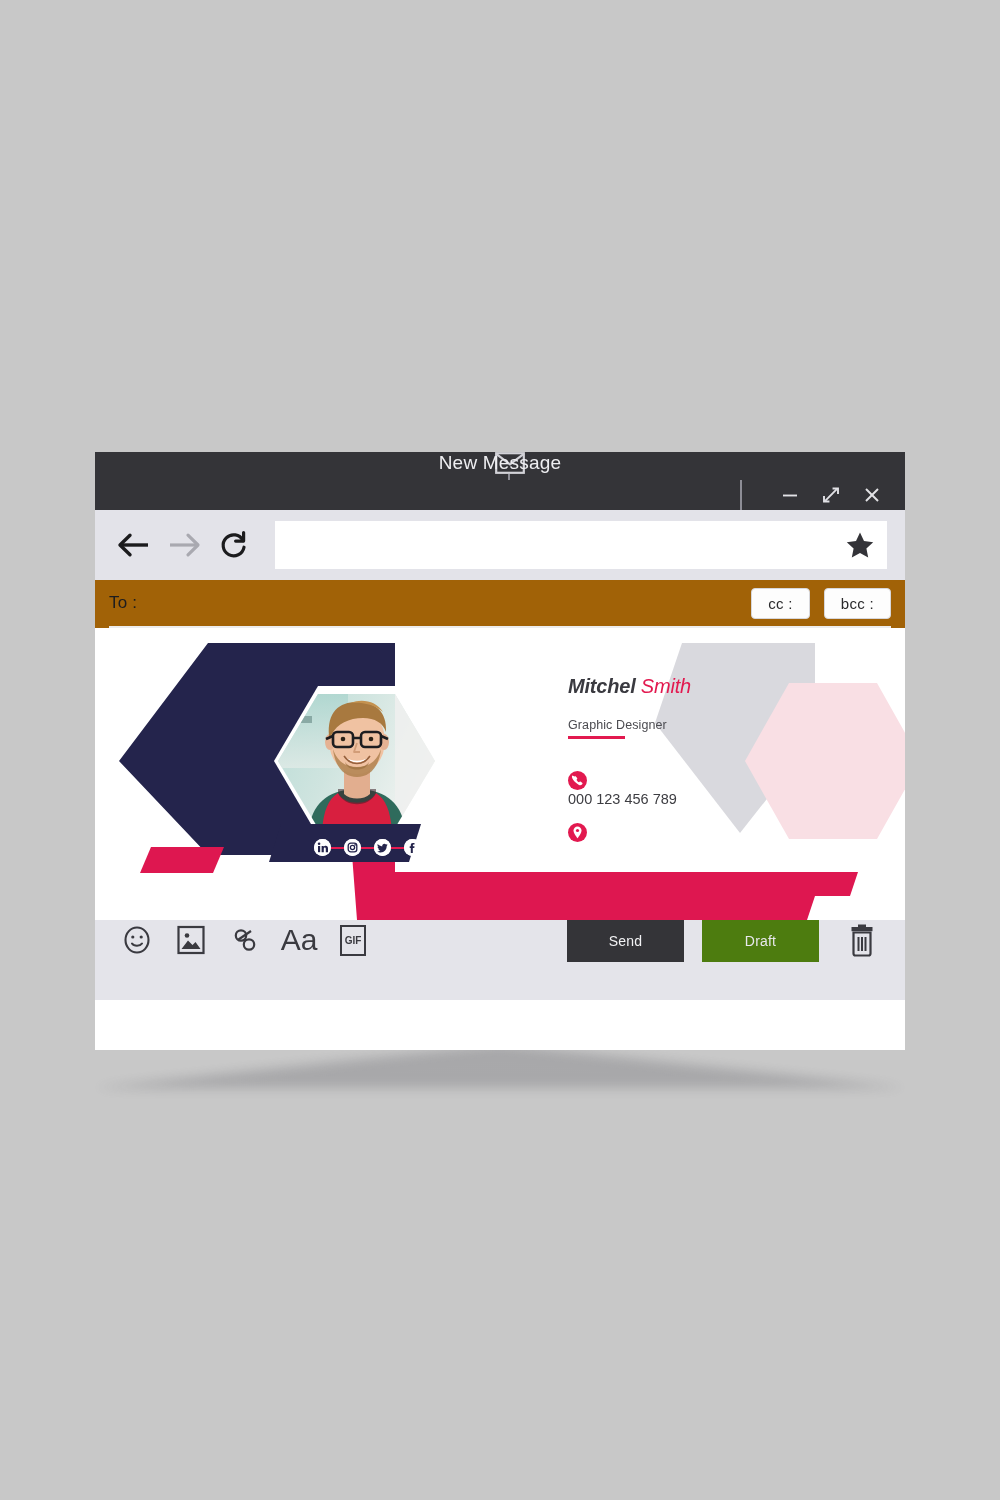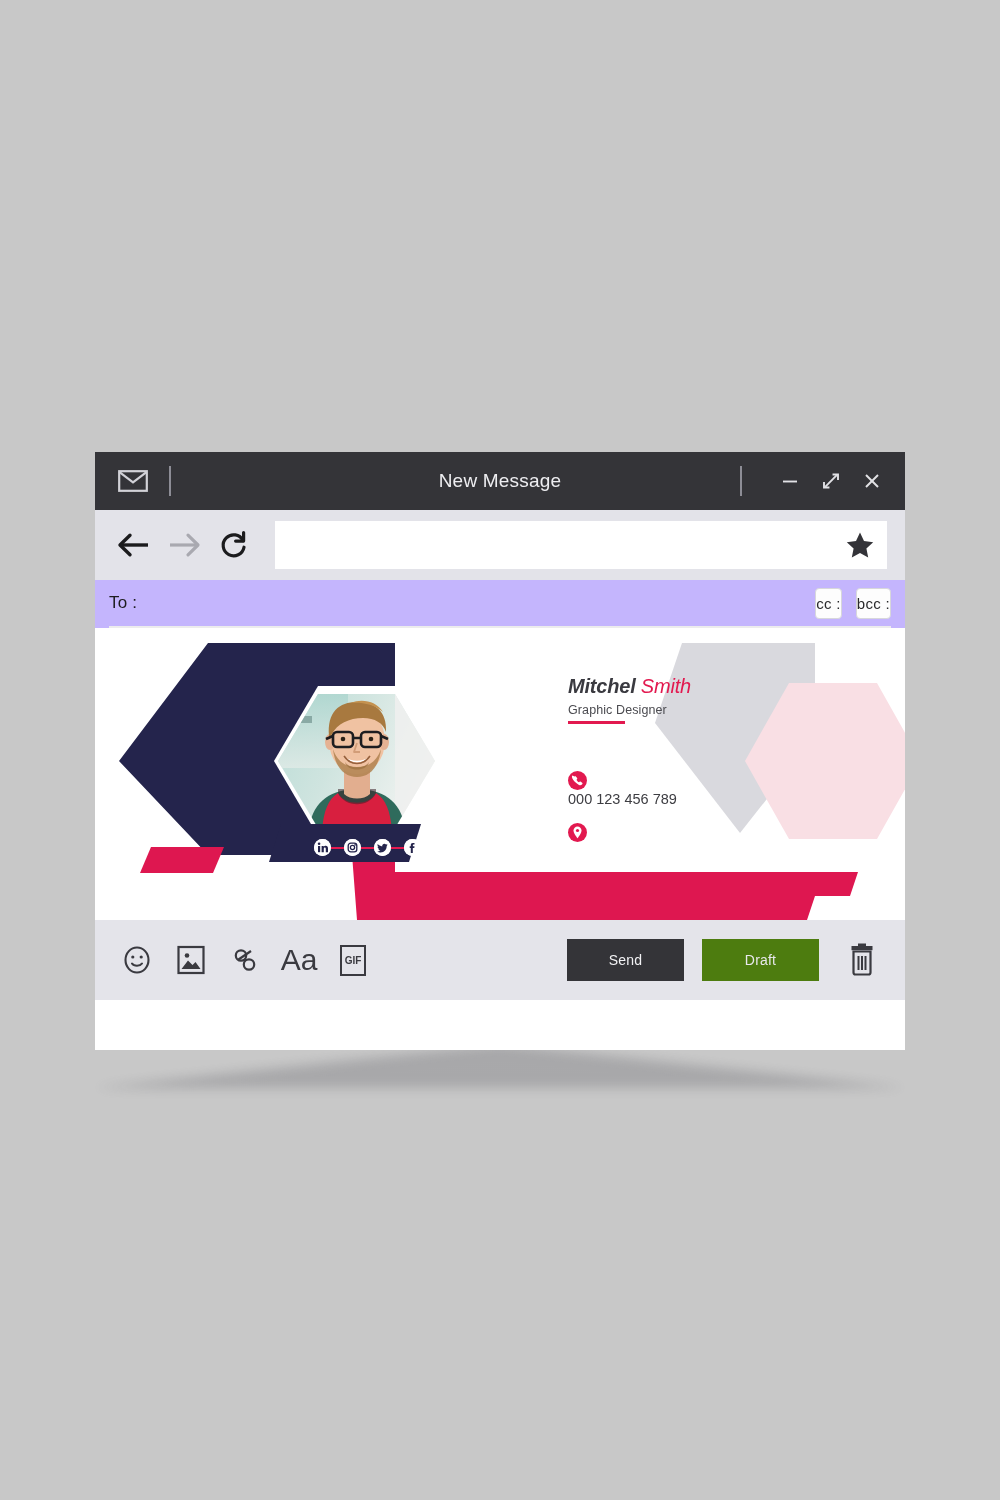--- a/index.html
+++ b/index.html
@@ -46,20 +46,21 @@
   }
 
   
   .titlebar {
     position: relative;
     height: 58px;
     background: #343438;
     display: flex;
     align-items: center;
     color: #e9e9ec;
+    flex-direction: column;
   }
   .tb-mail {
     margin-left: 20px;
     width: 36px;
     height: 36px;
     display: flex;
     align-items: center;
     justify-content: center;
   }
   .tb-divider {
@@ -139,21 +140,21 @@
   }
   .star-btn {
     width: 54px;
     height: 100%;
     display: flex;
     align-items: center;
     justify-content: center;
   }
 
   
-  .fields { background: #c4b5fd; padding: 0 14px; }
+  .fields { background: #a16207; padding: 0 14px; }
   .field-row {
     height: 46px;
     display: flex;
     align-items: center;
     position: relative;
   }
   .field-row.to { border-bottom: 2px solid #ececed; }
   .field-label {
     font-size: 17px;
     color: #1d1d1f;
@@ -163,21 +164,21 @@
     margin-left: auto;
     display: flex;
     gap: 14px;
   }
   .ccbtn {
     border: 1px solid #d7d7db;
     border-radius: 4px;
     background: #fdfdfd;
     font-size: 15px;
     color: #2a2a2c;
-    padding: 6px 0;
+    padding: 6px 16px;
     font-family: "Liberation Sans", sans-serif;
     letter-spacing: .3px;
   }
 
   
   .signature {
     position: relative;
     height: 292px;
     background: #ffffff;
     overflow: hidden;
@@ -196,21 +197,21 @@
     color: #3a3a40;
     letter-spacing: -.2px;
     line-height: 1;
     white-space: nowrap;
     font-style: italic;
   }
   .sig-name .last { color: #e2194f; font-weight: normal; }
   .sig-role {
     font-size: 12.5px;
     color: #4b4b50;
-    margin-top: 7px;
+    margin-top: 22px;
     letter-spacing: .1px;
   }
   .sig-underline {
     width: 57px;
     height: 3px;
     background: #e2194f;
     margin-top: 4px;
   }
   .sig-contacts {
     position: absolute;
@@ -259,21 +260,21 @@
     width: 13px;
     height: 2px;
     background: #e2194f;
   }
 
   
   .bottombar {
     height: 80px;
     background: #e4e4ea;
     display: flex;
-    align-items: center;
+    align-items: flex-start;
     padding: 0 22px;
     box-sizing: border-box;
   }
   .tool-ico {
     width: 40px;
     height: 40px;
     display: flex;
     align-items: center;
     justify-content: center;
     margin-right: 14px;

